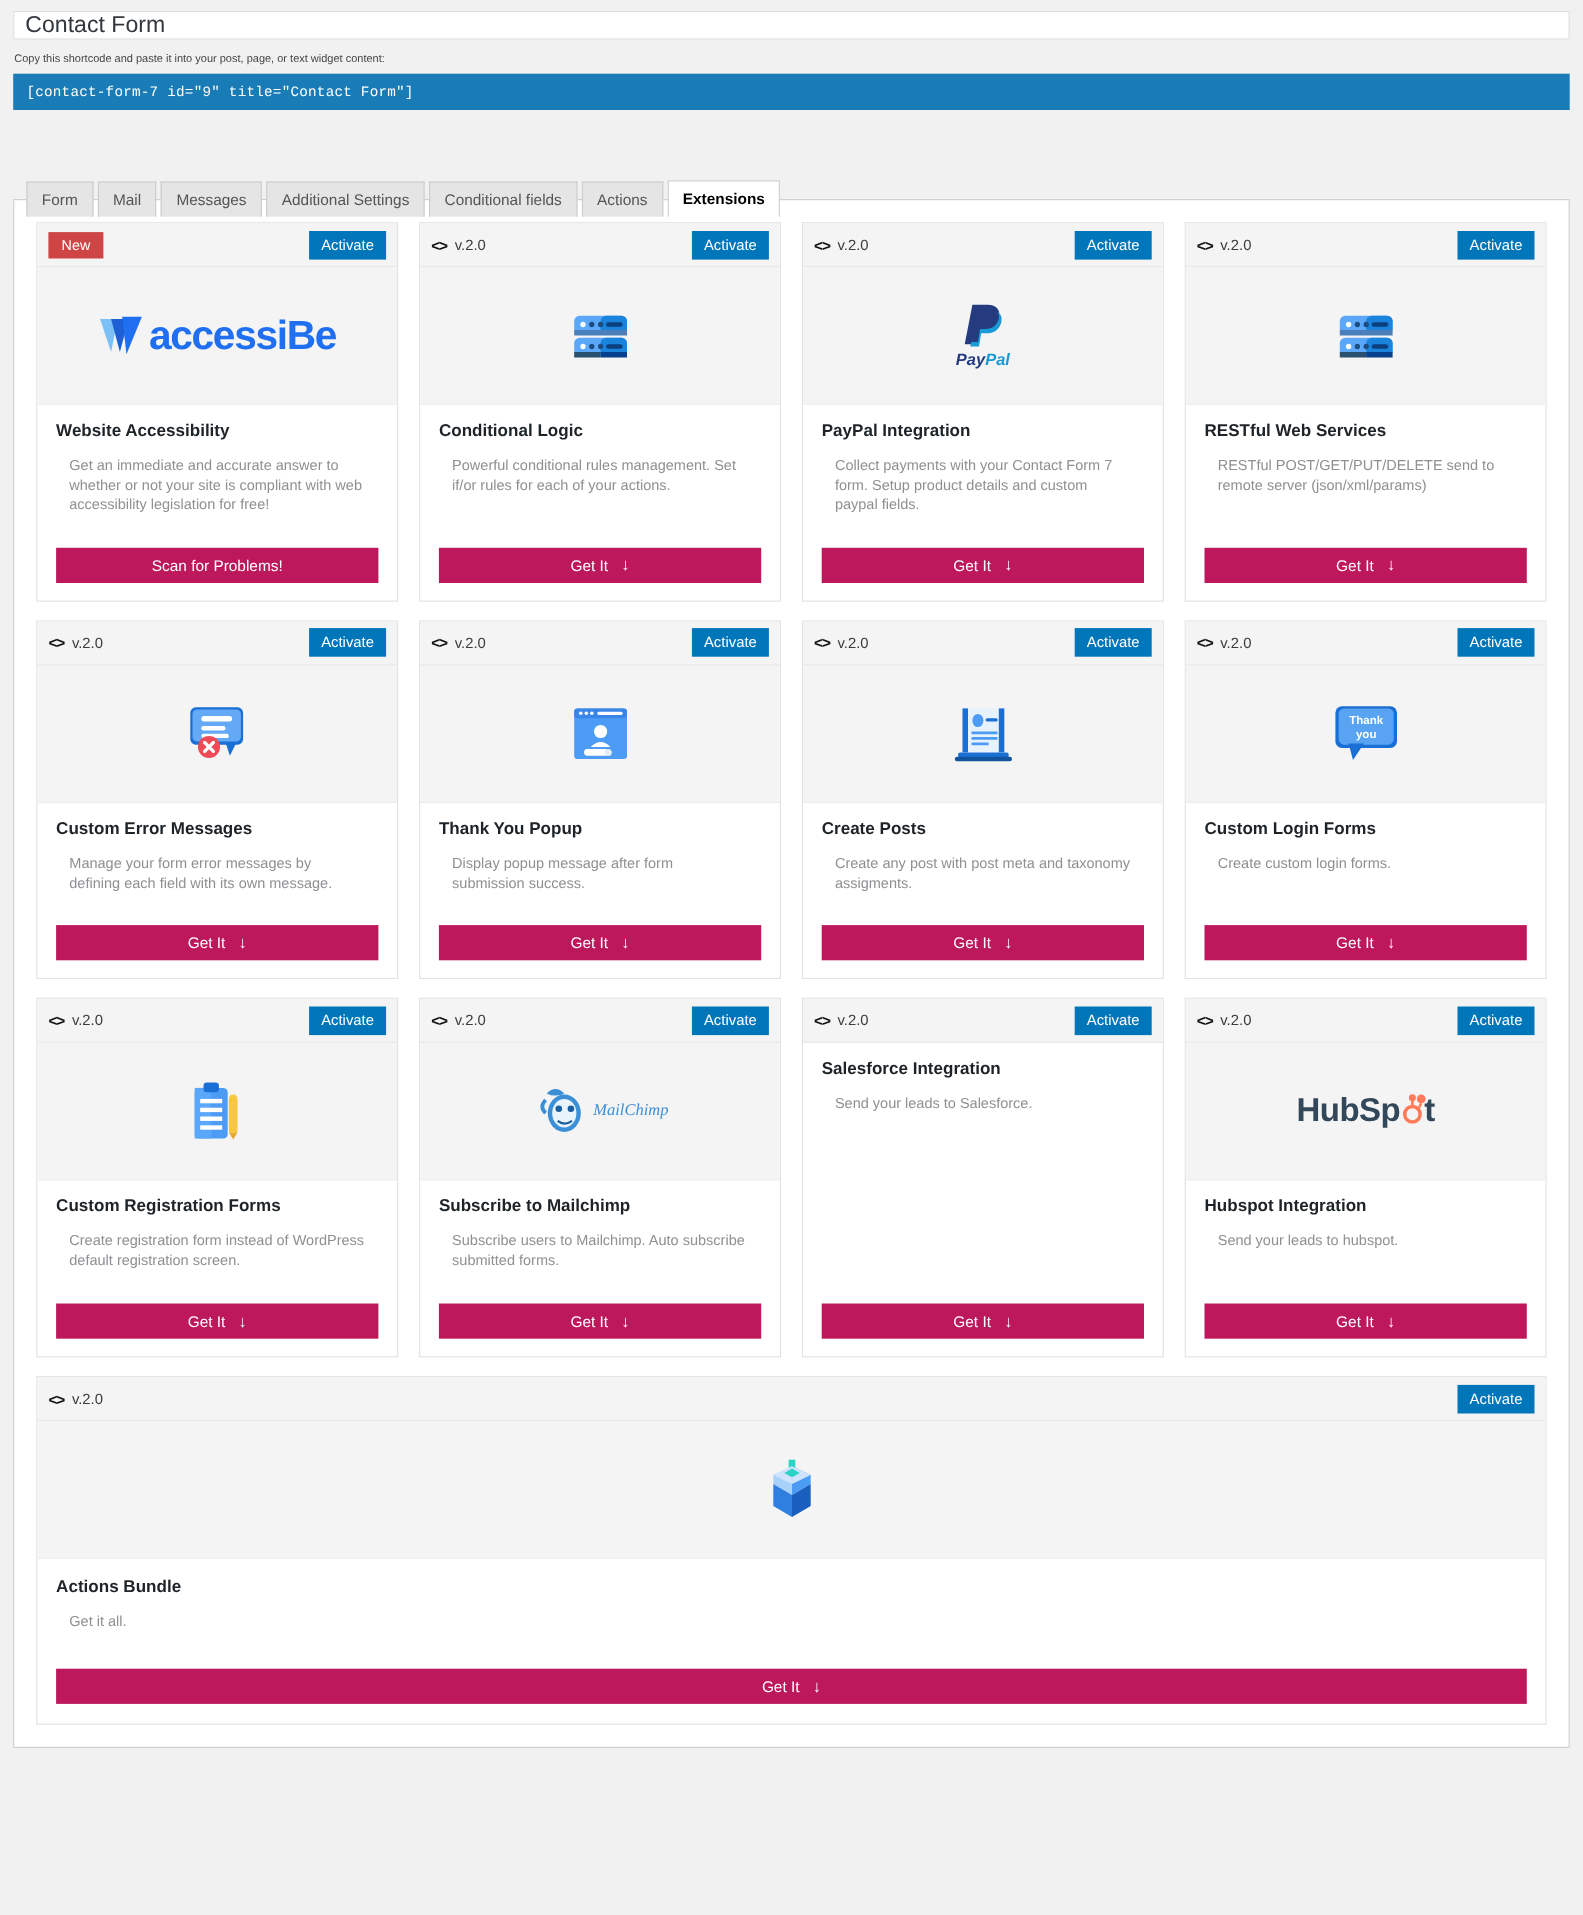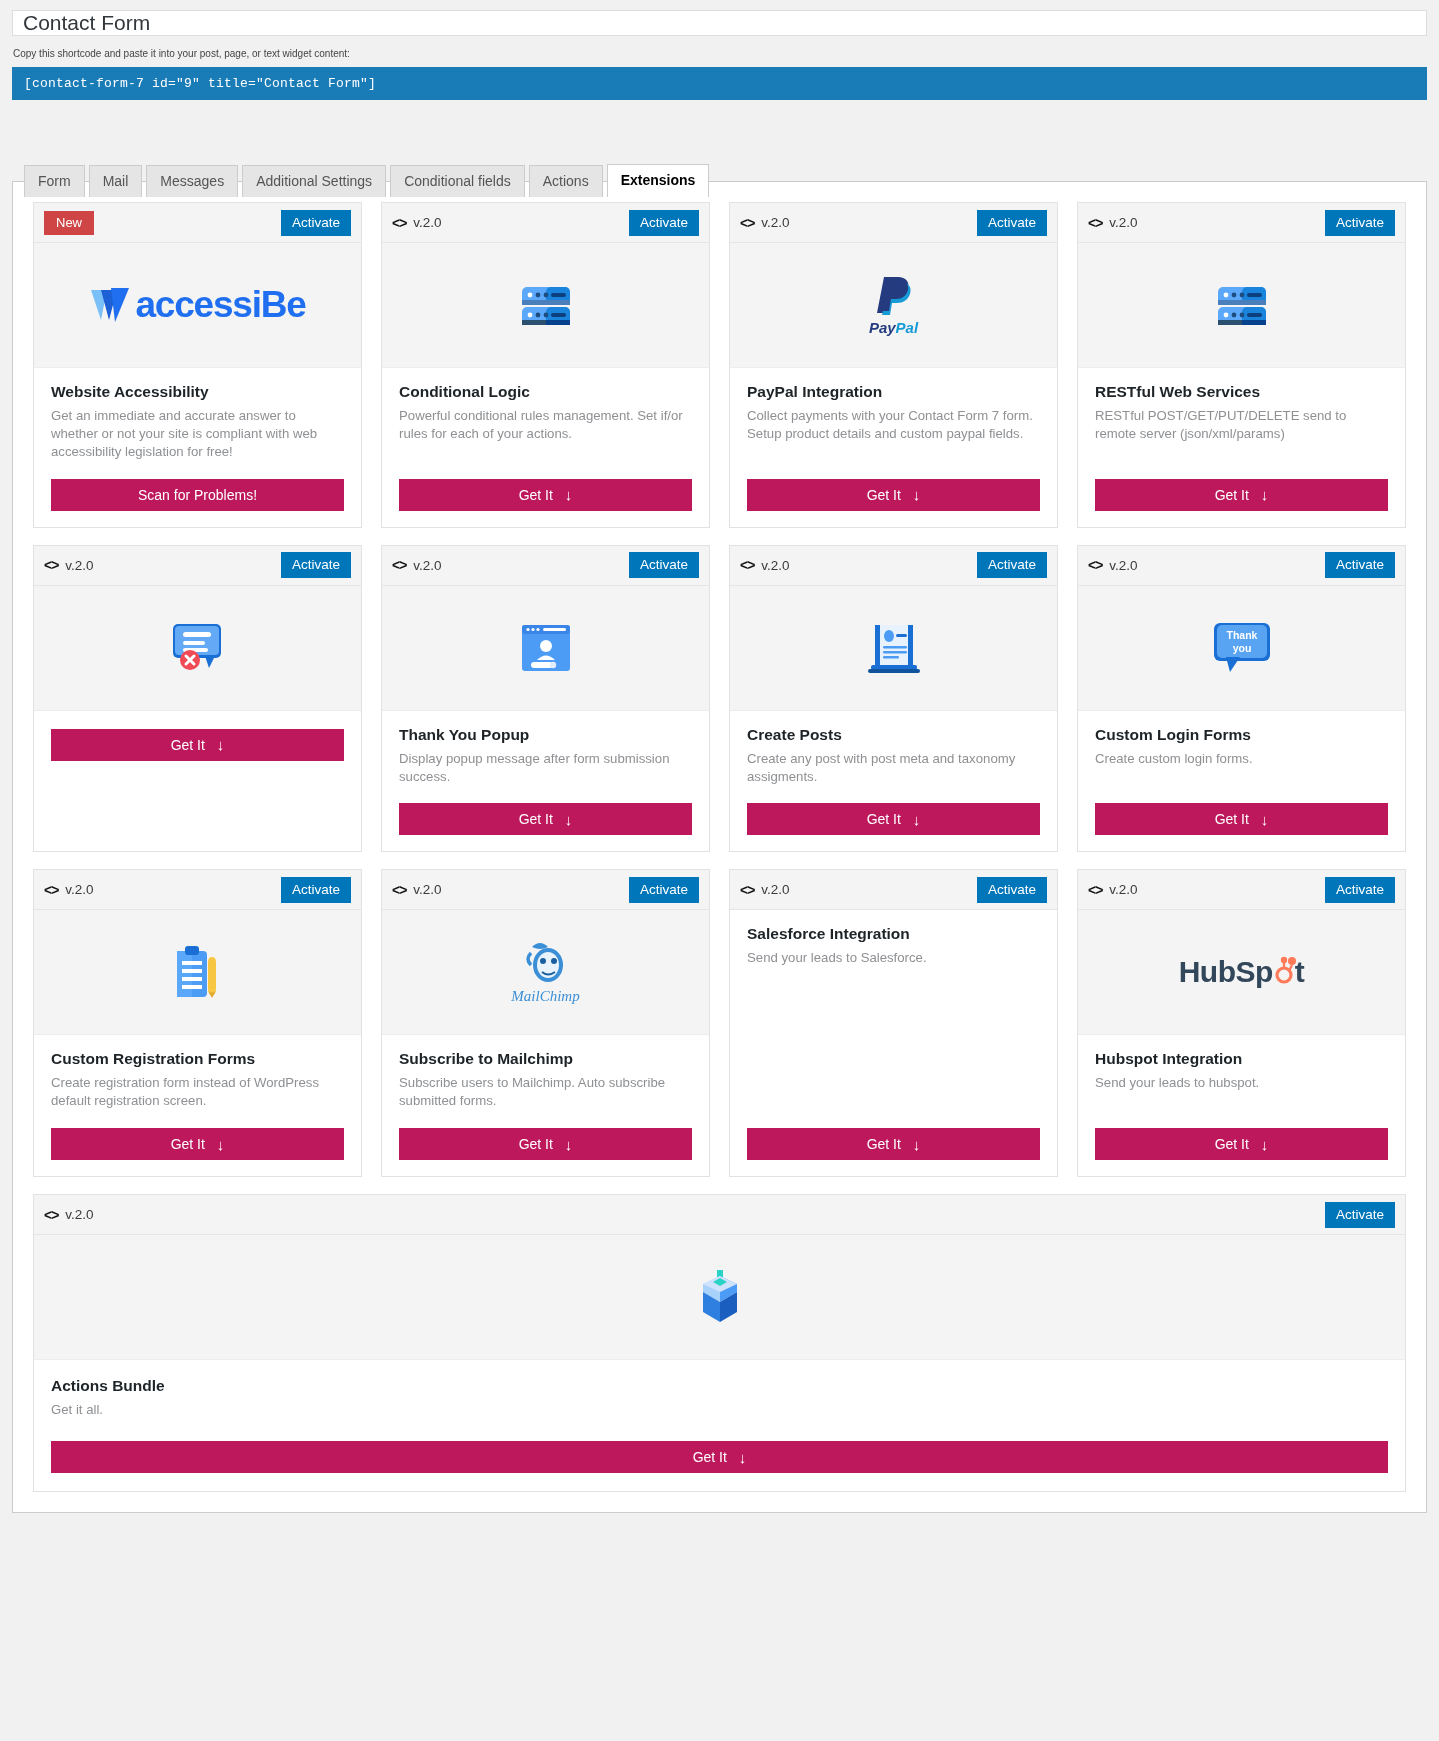--- a/index.html
+++ b/index.html
@@ -160,21 +160,21 @@
     font-size: 15.5px;
     font-weight: bold;
     color: #1d2327;
     margin: 0 0 5px 0;
     line-height: 1.3;
   }
   .card-desc {
     font-size: 13.2px;
     color: #8e9093;
     line-height: 1.35;
-    margin: 0;
+    margin: 12px;
   }
   .card-foot {
     padding: 18px 17px 16px 17px;
   }
   .btn-get {
     display: flex;
     align-items: center;
     justify-content: center;
     gap: 12px;
     width: 100%;
@@ -362,20 +362,24 @@
       <rect x="8" y="6" width="48" height="34" rx="5" fill="#1a6fd4"></rect>
       <rect x="10" y="8" width="44" height="29" rx="4" fill="#63a9f5"></rect>
       <rect x="18" y="14" width="28" height="5" rx="2.5" fill="#fff"></rect>
       <rect x="18" y="23" width="22" height="4" rx="2" fill="#fff"></rect>
       <rect x="18" y="30" width="25" height="4" rx="2" fill="#fff"></rect>
       <polygon points="40,38 50,38 44,50" fill="#1a6fd4"></polygon>
       <circle cx="25" cy="42" r="10" fill="#ef4a56"></circle>
       <path d="M21 38 L29 46 M29 38 L21 46" stroke="#fff" stroke-width="3" stroke-linecap="round"></path>
     </svg>
   </div>
+          <div class="card-body">
+            <h3 class="card-title">Custom Error Messages</h3>
+            <p class="card-desc">Manage your form error messages by defining each field with its own message.</p>
+          </div>
           <div class="card-foot">
             <button class="btn-get">
               <span>Get It</span>
               <span class="arrow">↓</span>
             </button>
           </div>
         </div>
         <div class="card">
           <div class="card-head">
             <span class="ver">
@@ -504,21 +508,21 @@
         </div>
         <div class="card">
           <div class="card-head">
             <span class="ver">
               <span class="code-icon">&lt;&gt;</span>
               <span>v.2.0</span>
             </span>
             <button class="btn-activate">Activate</button>
           </div>
           <div class="card-media">
-    <div style="display:flex;flex-direction:column;align-items:center;">
+    <div style="display:flex;flex-direction:row;align-items:center;">
       <svg width="56" height="48" viewBox="0 0 56 48">
         <ellipse cx="30" cy="26" rx="15" ry="17" fill="#3b8fd6"></ellipse>
         <ellipse cx="30" cy="26" rx="11" ry="13" fill="#e9f3fb"></ellipse>
         <circle cx="25" cy="22" r="3" fill="#1a5fa0"></circle>
         <circle cx="36" cy="22" r="3" fill="#1a5fa0"></circle>
         <path d="M24 33 q6 5 13 0" stroke="#1a5fa0" stroke-width="2" fill="none"></path>
         <path d="M14 8 q8 -8 16 0 q-8 4 -16 0 z" fill="#3b8fd6"></path>
         <path d="M13 14 q-6 6 0 12" stroke="#3b8fd6" stroke-width="3.5" fill="none"></path>
       </svg>
       <span style="font-family:'Liberation Serif',serif;font-style:italic;font-size:15px;color:#3b8fd6;margin-top:1px;">MailChimp</span>

